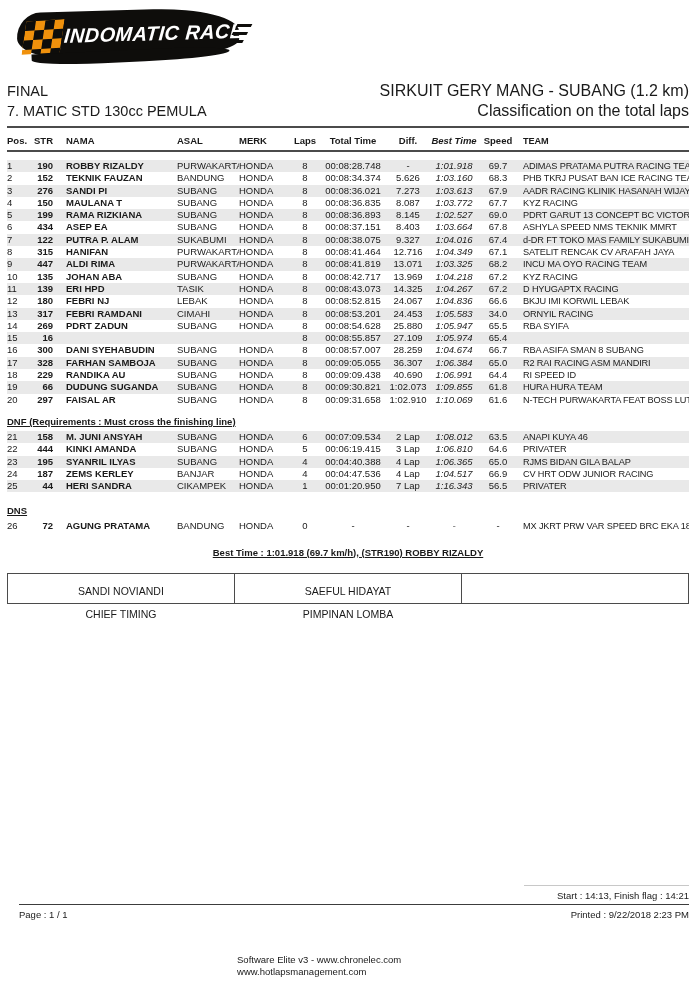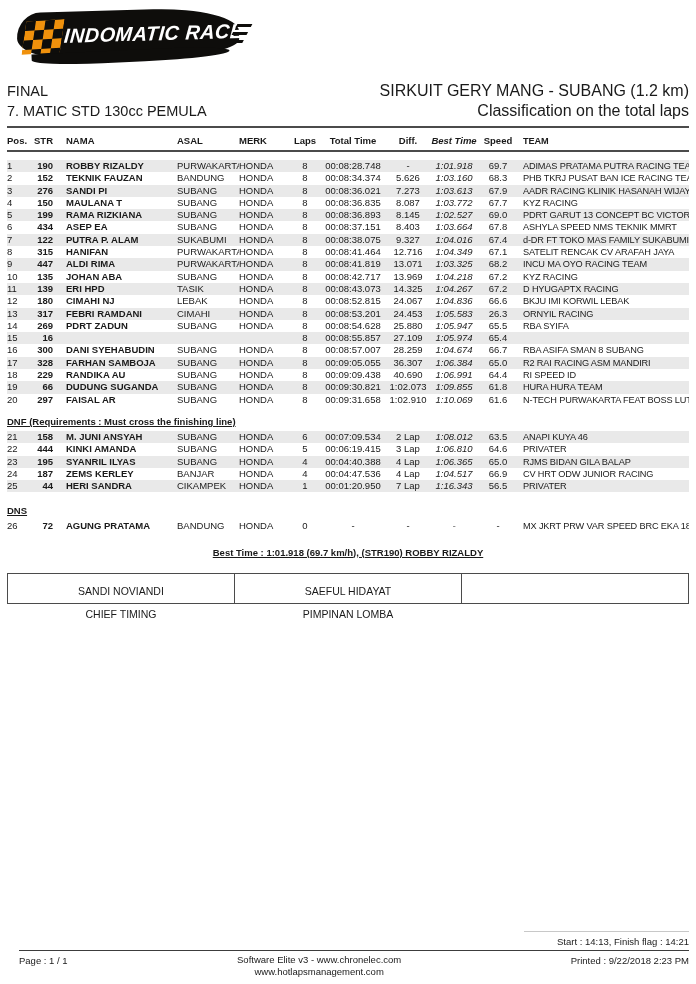--- a/index.html
+++ b/index.html
@@ -90,21 +90,21 @@
   .sig-row { display: flex; margin-top: 15px; border: 1px solid #4b4b4b; height: 31px; }
   .sig-cell { flex: 1; border-right: 1px solid #4b4b4b; text-align: center; padding-top: 1px; }
   .sig-cell:last-child { border-right: none; }
   .sig-name, .sig-role { font-size: 10.5px; line-height: 14px; margin-top: 9px; }
 
   
   .footer { position: absolute; left: 19px; right: 7px; bottom: 7px; font-size: 9.5px; }
   .pre-rule { width: 165px; margin-left: auto; border-top: 1px solid #c8c8c8; margin-bottom: 4px; }
   .start-line { text-align: right; padding-bottom: 3px; border-bottom: 1.5px solid #3c3c3c; }
   .footer-grid { display: flex; justify-content: space-between; align-items: flex-start; padding-top: 3px; }
-  .footer-center { text-align: center; line-height: 11.5px; }
+  .footer-center { text-align: left; line-height: 11.5px; margin-top: 46px; }
   .footer-left, .footer-right { line-height: 13px; text-align: right; }
 </style>
 </head>
 <body>
 
 <div class="page">
 
   <div class="logo">
     <div class="logo-blob">
       <div class="checker"></div>
@@ -280,41 +280,41 @@
       <span class="cell w-laps">8</span>
       <span class="cell w-total">00:08:43.073</span>
       <span class="cell w-diff">14.325</span>
       <span class="cell w-best">1:04.267</span>
       <span class="cell w-speed">67.2</span>
       <span class="cell w-team">D HYUGAPTX RACING</span>
     </div>
       <div class="trow">
       <span class="cell w-pos">12</span>
       <span class="cell w-str">180</span>
-      <span class="cell w-nama">CIMAHI NJ</span>
+      <span class="cell w-nama">FEBRI NJ</span>
       <span class="cell w-asal">LEBAK</span>
       <span class="cell w-merk">HONDA</span>
       <span class="cell w-laps">8</span>
       <span class="cell w-total">00:08:52.815</span>
       <span class="cell w-diff">24.067</span>
       <span class="cell w-best">1:04.836</span>
       <span class="cell w-speed">66.6</span>
       <span class="cell w-team">BKJU IMI KORWIL LEBAK</span>
     </div>
       <div class="trow shade">
       <span class="cell w-pos">13</span>
       <span class="cell w-str">317</span>
       <span class="cell w-nama">FEBRI RAMDANI</span>
       <span class="cell w-asal">CIMAHI</span>
       <span class="cell w-merk">HONDA</span>
       <span class="cell w-laps">8</span>
       <span class="cell w-total">00:08:53.201</span>
       <span class="cell w-diff">24.453</span>
       <span class="cell w-best">1:05.583</span>
-      <span class="cell w-speed">26.3</span>
+      <span class="cell w-speed">34.0</span>
       <span class="cell w-team">ORNYIL RACING</span>
     </div>
       <div class="trow">
       <span class="cell w-pos">14</span>
       <span class="cell w-str">269</span>
       <span class="cell w-nama">PDRT ZADUN</span>
       <span class="cell w-asal">SUBANG</span>
       <span class="cell w-merk">HONDA</span>
       <span class="cell w-laps">8</span>
       <span class="cell w-total">00:08:54.628</span>

